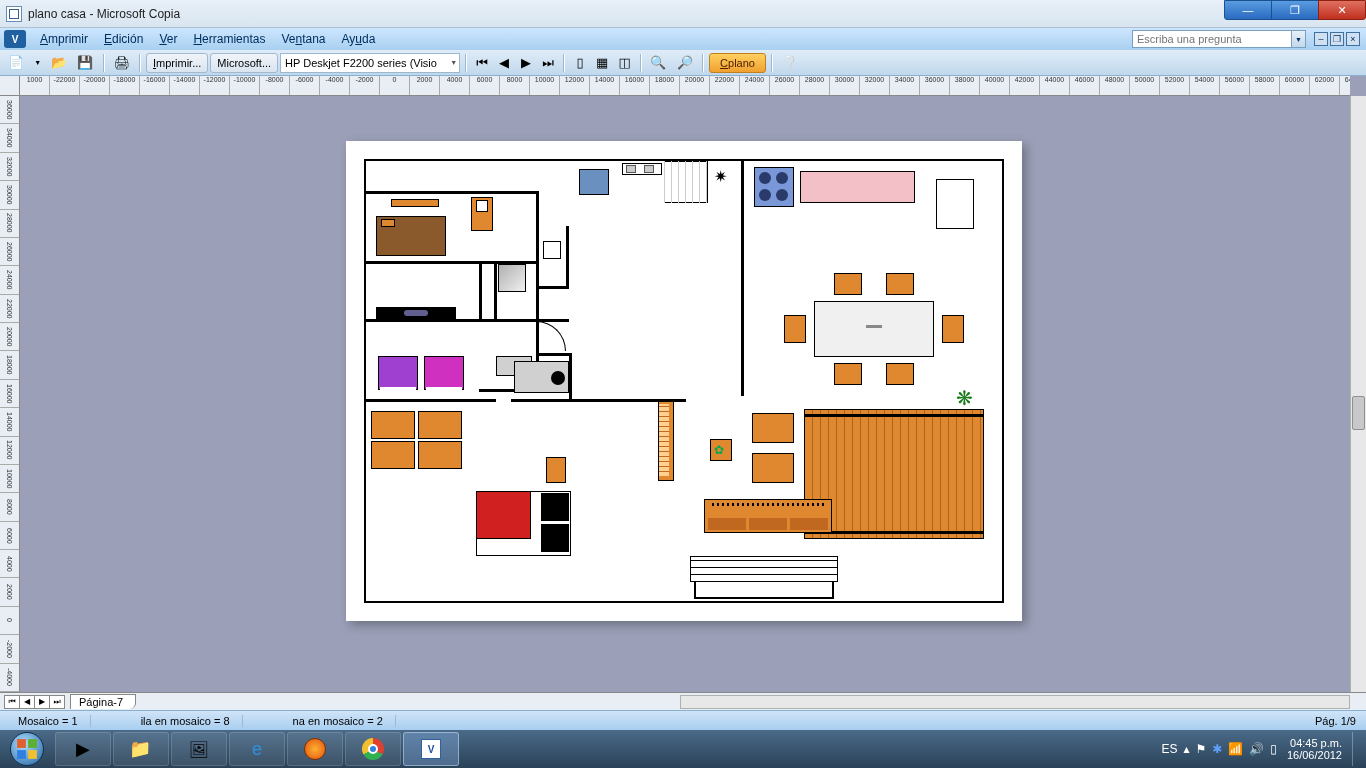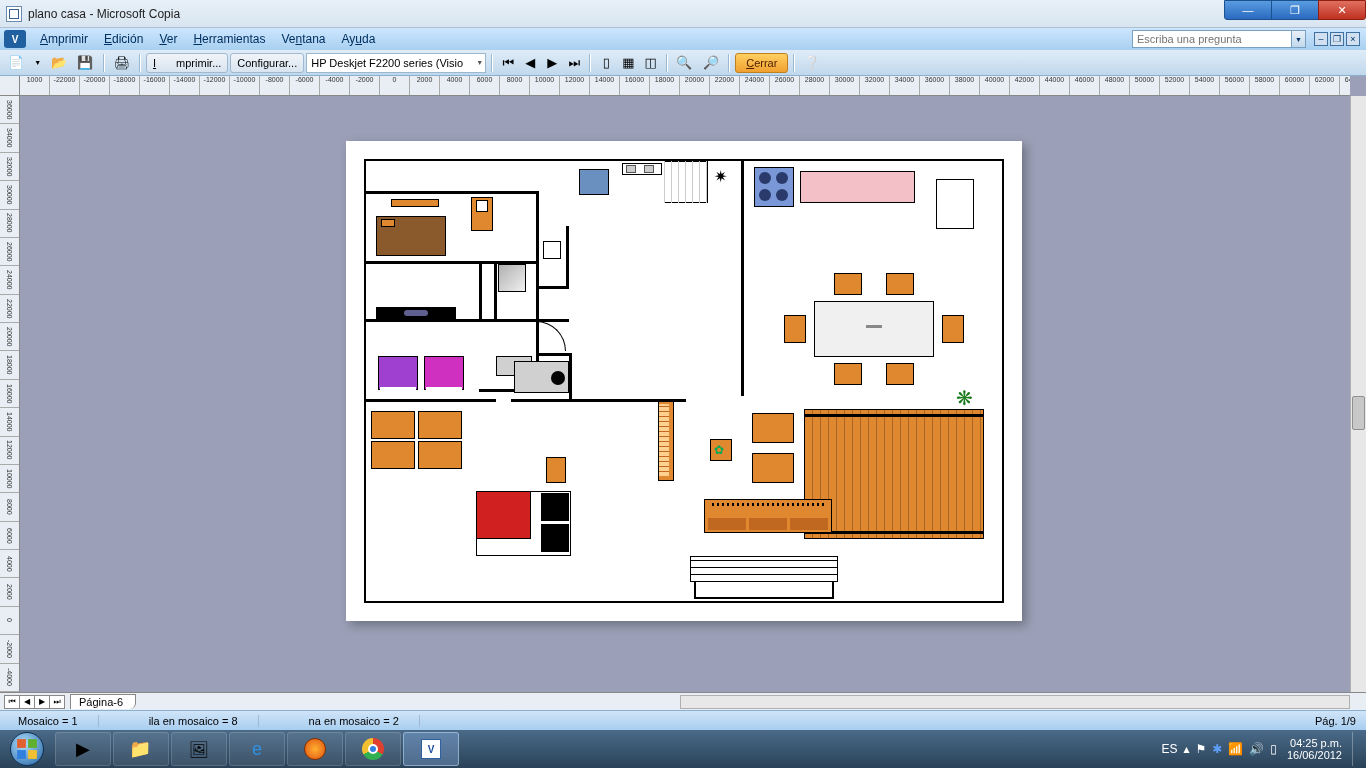--- a/index.html
+++ b/index.html
@@ -58,21 +58,21 @@
 
 
 .pagetabs { height:18px; background:#e8eef4; border-top:1px solid #888; display:flex; align-items:center; font-size:11px; position:relative;}
 .pagetabs .nav { display:flex; margin-left:4px;}
 .pagetabs .nav span { width:16px; height:14px; border:1px solid #888; background:#fff; display:flex; align-items:center; justify-content:center; font-size:8px; margin-right:-1px;}
 .pagetabs .tab { margin-left:6px; padding:1px 12px 1px 8px; background:#fff; border:1px solid #888; border-bottom:none; border-radius:0 0 6px 0; font-size:11px;}
 .hscroll { position:absolute; left:680px; right:16px; top:2px; height:14px; background:#e8e8e8; border:1px solid #b0b0b0;}
 
 
 .statusbar { height:20px; background:linear-gradient(#d0e4f8,#a8cef0); border-top:1px solid #8ab0d0; display:flex; align-items:center; font-size:11px; padding:0 8px; gap:40px; position:relative;}
-.statusbar .cell { border-right:1px solid #a0b8d0; padding-right:20px; padding-left:10px;}
+.statusbar .cell { border-right:1px solid #a0b8d0; padding-right:12px; padding-left:10px;}
 .statusbar .page-ind { position:absolute; right:10px;}
 
 
 .taskbar { height:38px; background:linear-gradient(#4a6a88 0%, #3a5670 50%, #2a4258 100%); display:flex; align-items:center; padding:0; position:relative;}
 .start { width:54px; height:38px; display:flex; align-items:center; justify-content:center;}
 .start .orb { width:34px; height:34px; border-radius:50%; background:radial-gradient(circle at 40% 35%, #b0e0ff, #2060a0); border:1px solid #103050; position:relative; display:flex; align-items:center; justify-content:center;}
 .orb svg { width:22px; height:22px;}
 .tb-item { width:56px; height:34px; margin:0 1px; background:rgba(255,255,255,0.08); border:1px solid rgba(255,255,255,0.15); border-radius:3px; display:flex; align-items:center; justify-content:center;}
 .tb-item.active { background:rgba(160,200,255,0.3); border-color:rgba(200,230,255,0.5);}
 .tray { position:absolute; right:0; top:0; height:38px; display:flex; align-items:center; color:#fff; font-size:11px; padding-right:6px; gap:6px;}
@@ -134,23 +134,23 @@
   <div class="tbtn">
       <span class="ticon">💾</span>
     </div>
   <div class="sep"></div>
   <div class="tbtn">
       <span class="ticon">🖨</span>
     </div>
   <div class="sep"></div>
   <div class="tbtn text">
       <u>I</u>
-      <span style="display:inline;margin-left:20px;">mprimir...</span>
-    </div>
-  <div class="tbtn text">Configurar...</div>
+      <span style="display:inline;">mprimir...</span>
+    </div>
+  <div class="tbtn text">Microsoft...</div>
   <div class="printer-sel">
     <span>HP Deskjet F2200 series (Visio</span>
     <span class="arr">▼</span>
   </div>
   <div class="sep"></div>
   <div class="tbtn">
       <span class="ticon">⏮</span>
     </div>
   <div class="tbtn">
       <span class="ticon">◀</span>
@@ -174,21 +174,21 @@
   <div class="sep"></div>
   <div class="tbtn">
       <span class="ticon">🔍</span>
     </div>
   <div class="tbtn">
       <span class="ticon">🔎</span>
     </div>
   <div class="sep"></div>
   <div class="tbtn orange">
       <u>C</u>
-      <span style="display:inline;">errar</span>
+      <span style="display:inline;">plano</span>
     </div>
   <div class="sep"></div>
   <div class="tbtn">
       <span class="ticon" style="color:#2060c0;">❔</span>
     </div>
 </div>
 
 <div class="workspace">
   <div class="corner"></div>
   <div class="ruler-h" id="rh">
@@ -466,21 +466,21 @@
   </div>
 </div>
 
 <div class="pagetabs">
   <div class="nav">
     <span>⏮</span>
     <span>◀</span>
     <span>▶</span>
     <span>⏭</span>
   </div>
-  <div class="tab">Página-6</div>
+  <div class="tab">Página-7</div>
   <div class="hscroll"></div>
 </div>
 
 <div class="statusbar">
   <div class="cell">Mosaico = 1</div>
   <div class="cell">ila en mosaico = 8</div>
   <div class="cell">na en mosaico = 2</div>
   <div class="page-ind">Pág. 1/9</div>
 </div>
 
@@ -520,18 +520,18 @@
     </div>
   <div class="tray">
     <span class="tray-icon">ES</span>
     <span class="tray-icon">▴</span>
     <span class="tray-icon">⚑</span>
     <span class="tray-icon" style="color:#60a0ff;">✱</span>
     <span class="tray-icon">📶</span>
     <span class="tray-icon">🔊</span>
     <span class="tray-icon">▯</span>
     <div class="clock">
-      <div>04:25 p.m.</div>
+      <div>04:45 p.m.</div>
       <div>16/06/2012</div>
     </div>
     <div style="width:8px;height:34px;border-left:1px solid rgba(255,255,255,0.3);"></div>
   </div>
 </div>
 
 </body></html>

